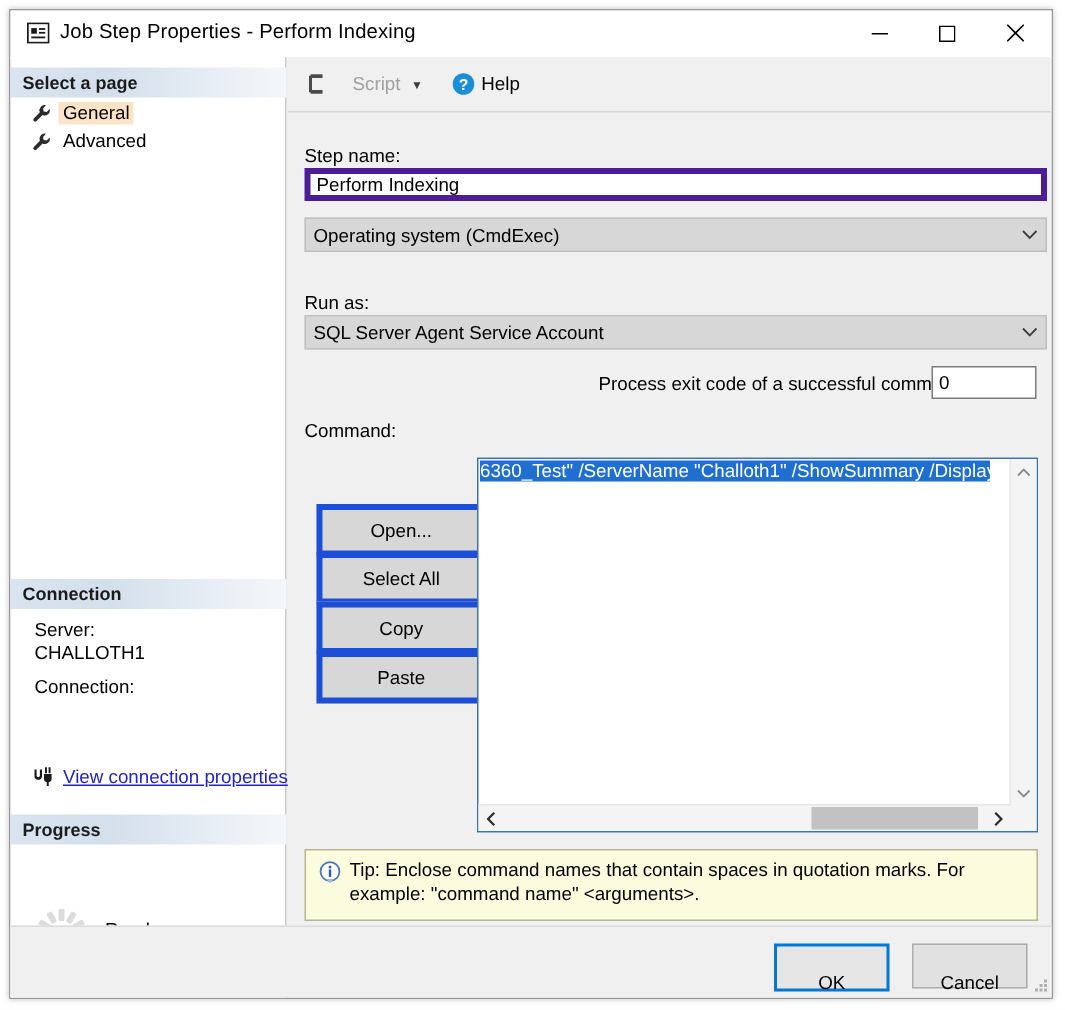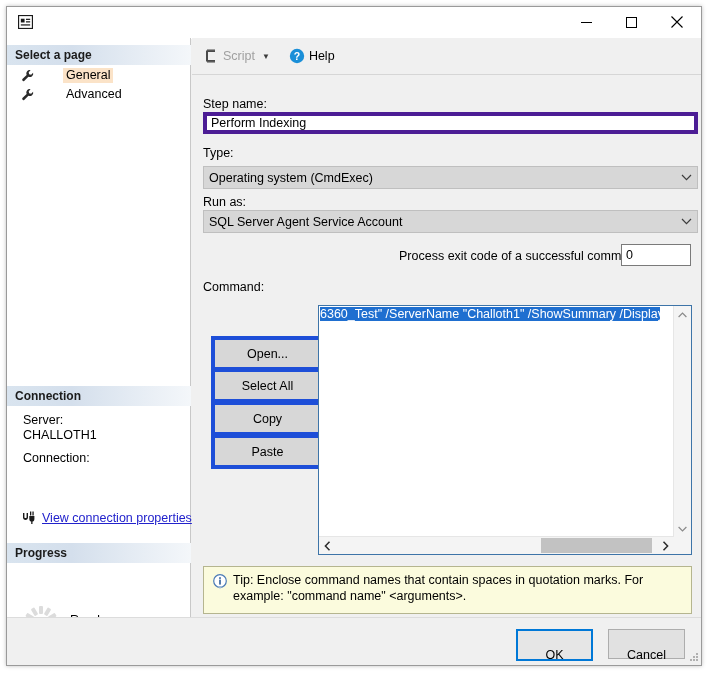--- a/index.html
+++ b/index.html
@@ -99,21 +99,20 @@
     display: flex;
     align-items: center;
     font-size: 12.5px;
     white-space: nowrap;
   }
   #page-general  { top: 29px; }
   #page-advanced { top: 48px; }
   .page-label {
     padding: 0 3px;
     line-height: 15px;
-    margin-left: 24px;
   }
   .page-label.selected {
     background: #fbe3c8;
   }
   .wrench {
     width: 14px; height: 14px;
     margin-right: 4px;
     flex: 0 0 auto;
   }
 
@@ -181,21 +180,21 @@
   }
   #script-btn {
     display: flex;
     align-items: center;
     height: 22px;
     padding: 0 3px;
   }
   #script-label {
     color: #a0a0a0;
     font-size: 12.5px;
-    margin-left: 4px;
+    margin-left: 16px;
   }
   #script-caret {
     margin-left: 7px;
     color: #3c3c3c;
     font-size: 8px;
   }
   #help-btn {
     display: flex;
     align-items: center;
     height: 22px;
@@ -251,21 +250,21 @@
   .combo {
     position: absolute;
     left: 11px;
     width: 495px; height: 23px;
     background: #d7d7d7;
     border: 1px solid #bfbfbf;
     box-sizing: border-box;
     display: flex;
     align-items: center;
   }
-  #combo-type  { top: 128px; gap: 44px; }
+  #combo-type  { top: 107px; gap: 44px; }
   #combo-runas { top: 172px; }
   .combo-text {
     font-size: 12.5px;
     padding-left: 5px;
     color: #000;
     white-space: nowrap;
     flex: 1;
   }
   .combo-arrow {
     width: 22px;
@@ -457,20 +456,21 @@
 <div id="window">
 
   <div id="titlebar">
     <svg id="title-icon" viewBox="0 0 16 15">
       <rect x="0.5" y="0.5" width="15" height="14" fill="#ffffff" stroke="#1a1a1a" stroke-width="1.4"></rect>
       <rect x="3" y="4" width="4" height="4" fill="#1a1a1a"></rect>
       <rect x="8.5" y="4" width="4.5" height="1.3" fill="#1a1a1a"></rect>
       <rect x="8.5" y="6.7" width="4.5" height="1.3" fill="#1a1a1a"></rect>
       <rect x="3" y="10" width="10" height="1.3" fill="#1a1a1a"></rect>
     </svg>
+    <div id="title-text">Job Step Properties - Perform Indexing</div>
 
     <div class="win-btn" id="btn-min">
       <svg width="11" height="11" viewBox="0 0 11 11">
         <rect x="0" y="5" width="11" height="1" fill="#000"></rect>
       </svg>
     </div>
     <div class="win-btn" id="btn-max">
       <svg width="11" height="11" viewBox="0 0 11 11">
         <rect x="0.5" y="0.5" width="10" height="10" fill="none" stroke="#000" stroke-width="1"></rect>
       </svg>

